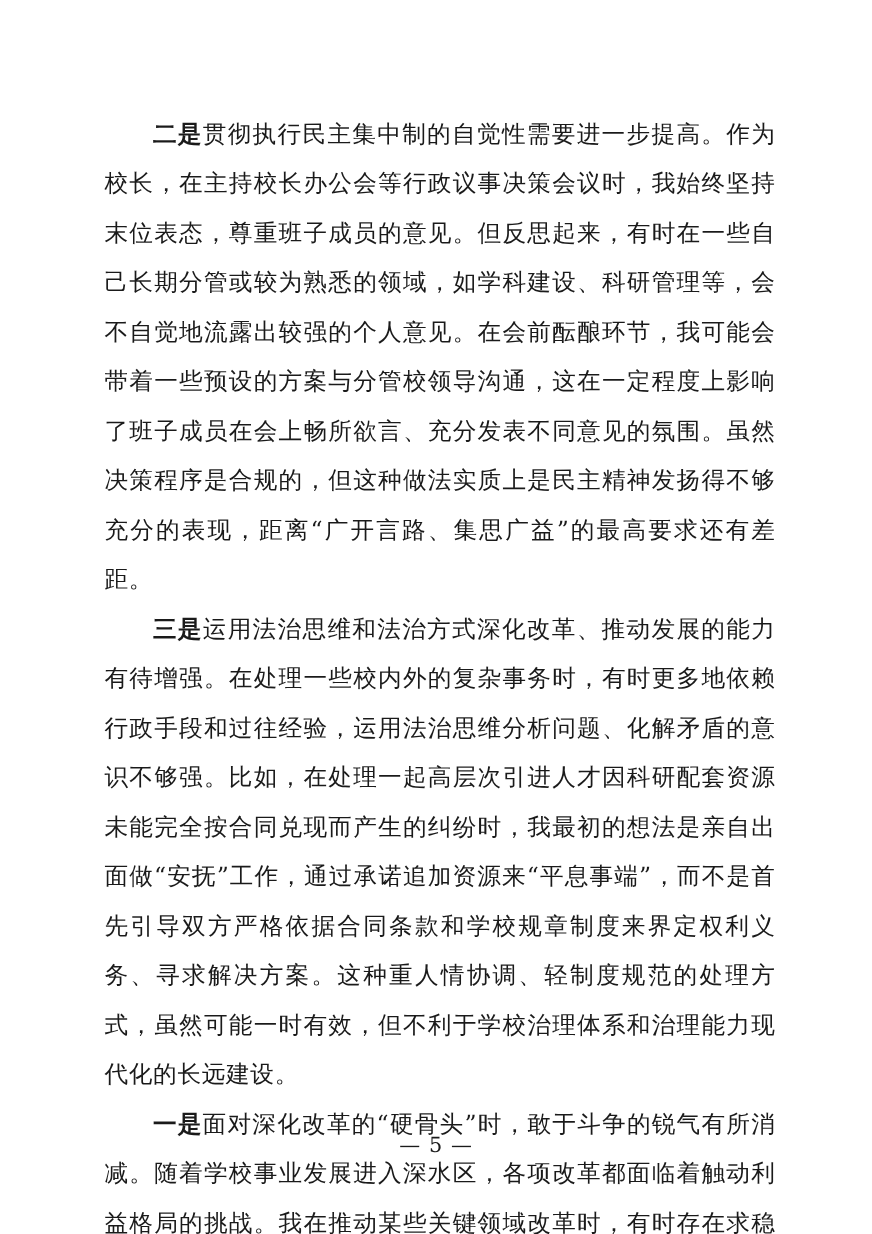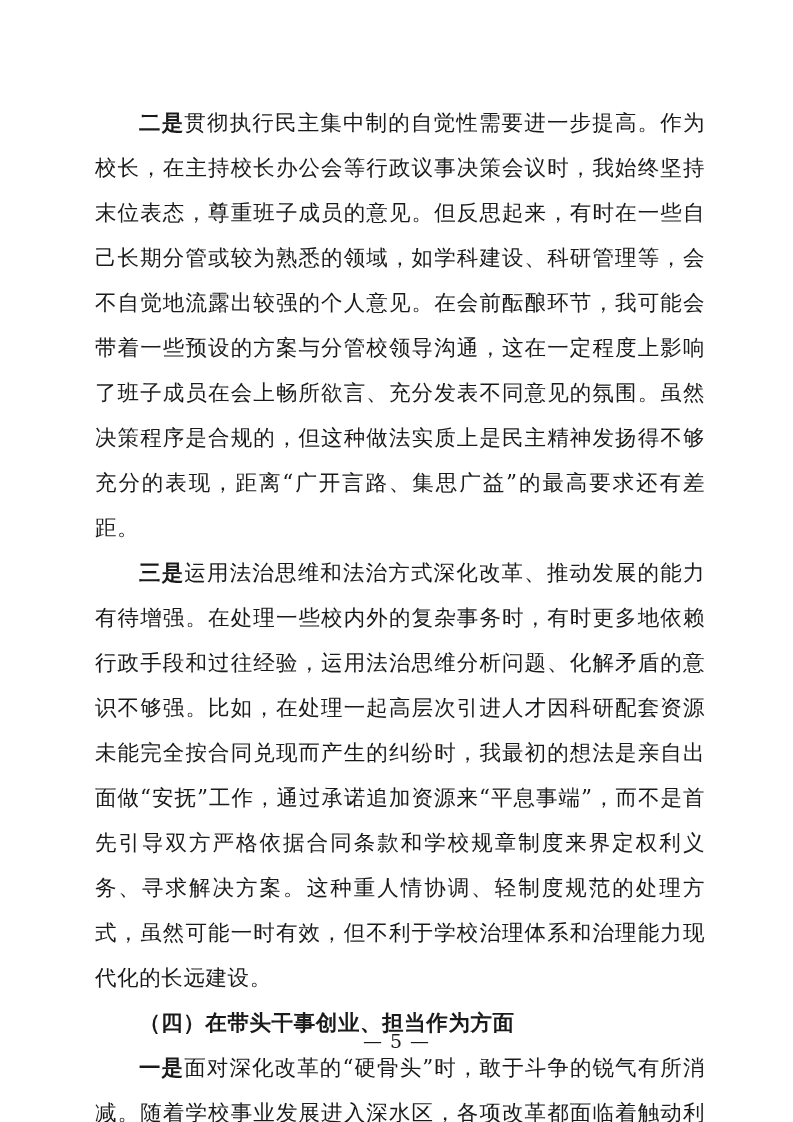--- a/index.html
+++ b/index.html
@@ -56,20 +56,19 @@
 </head>
 <body>
 
 <div class="page">
   <div class="content">
 
     <p class="indent"><span class="lead">二是</span><span>贯彻执行民主集中制的自觉性需要进一步提高。作为校长，在主持校长办公会等行政议事决策会议时，我始终坚持末位表态，尊重班子成员的意见。但反思起来，有时在一些自己长期分管或较为熟悉的领域，如学科建设、科研管理等，会不自觉地流露出较强的个人意见。在会前酝酿环节，我可能会带着一些预设的方案与分管校领导沟通，这在一定程度上影响了班子成员在会上畅所欲言、充分发表不同意见的氛围。虽然决策程序是合规的，但这种做法实质上是民主精神发扬得不够充分的表现，距离“广开言路、集思广益”的最高要求还有差距。</span></p>
 
     <p class="indent"><span class="lead">三是</span><span>运用法治思维和法治方式深化改革、推动发展的能力有待增强。在处理一些校内外的复杂事务时，有时更多地依赖行政手段和过往经验，运用法治思维分析问题、化解矛盾的意识不够强。比如，在处理一起高层次引进人才因科研配套资源未能完全按合同兑现而产生的纠纷时，我最初的想法是亲自出面做“安抚”工作，通过承诺追加资源来“平息事端”，而不是首先引导双方严格依据合同条款和学校规章制度来界定权利义务、寻求解决方案。这种重人情协调、轻制度规范的处理方式，虽然可能一时有效，但不利于学校治理体系和治理能力现代化的长远建设。</span></p>
 
-    <p class="indent bold">（四）在带头干事创业、担当作为方面</p>
 
     <p class="indent"><span class="lead">一是</span><span>面对深化改革的“硬骨头”时，敢于斗争的锐气有所消减。随着学校事业发展进入深水区，各项改革都面临着触动利益格局的挑战。我在推动某些关键领域改革时，有时存在求稳怕乱的思想。例如，在酝酿新一轮校内二级单位绩效考核与分</span></p>
 
   </div>
 
   <div class="footer">— 5 —</div>
 </div>
 
 </body></html>

